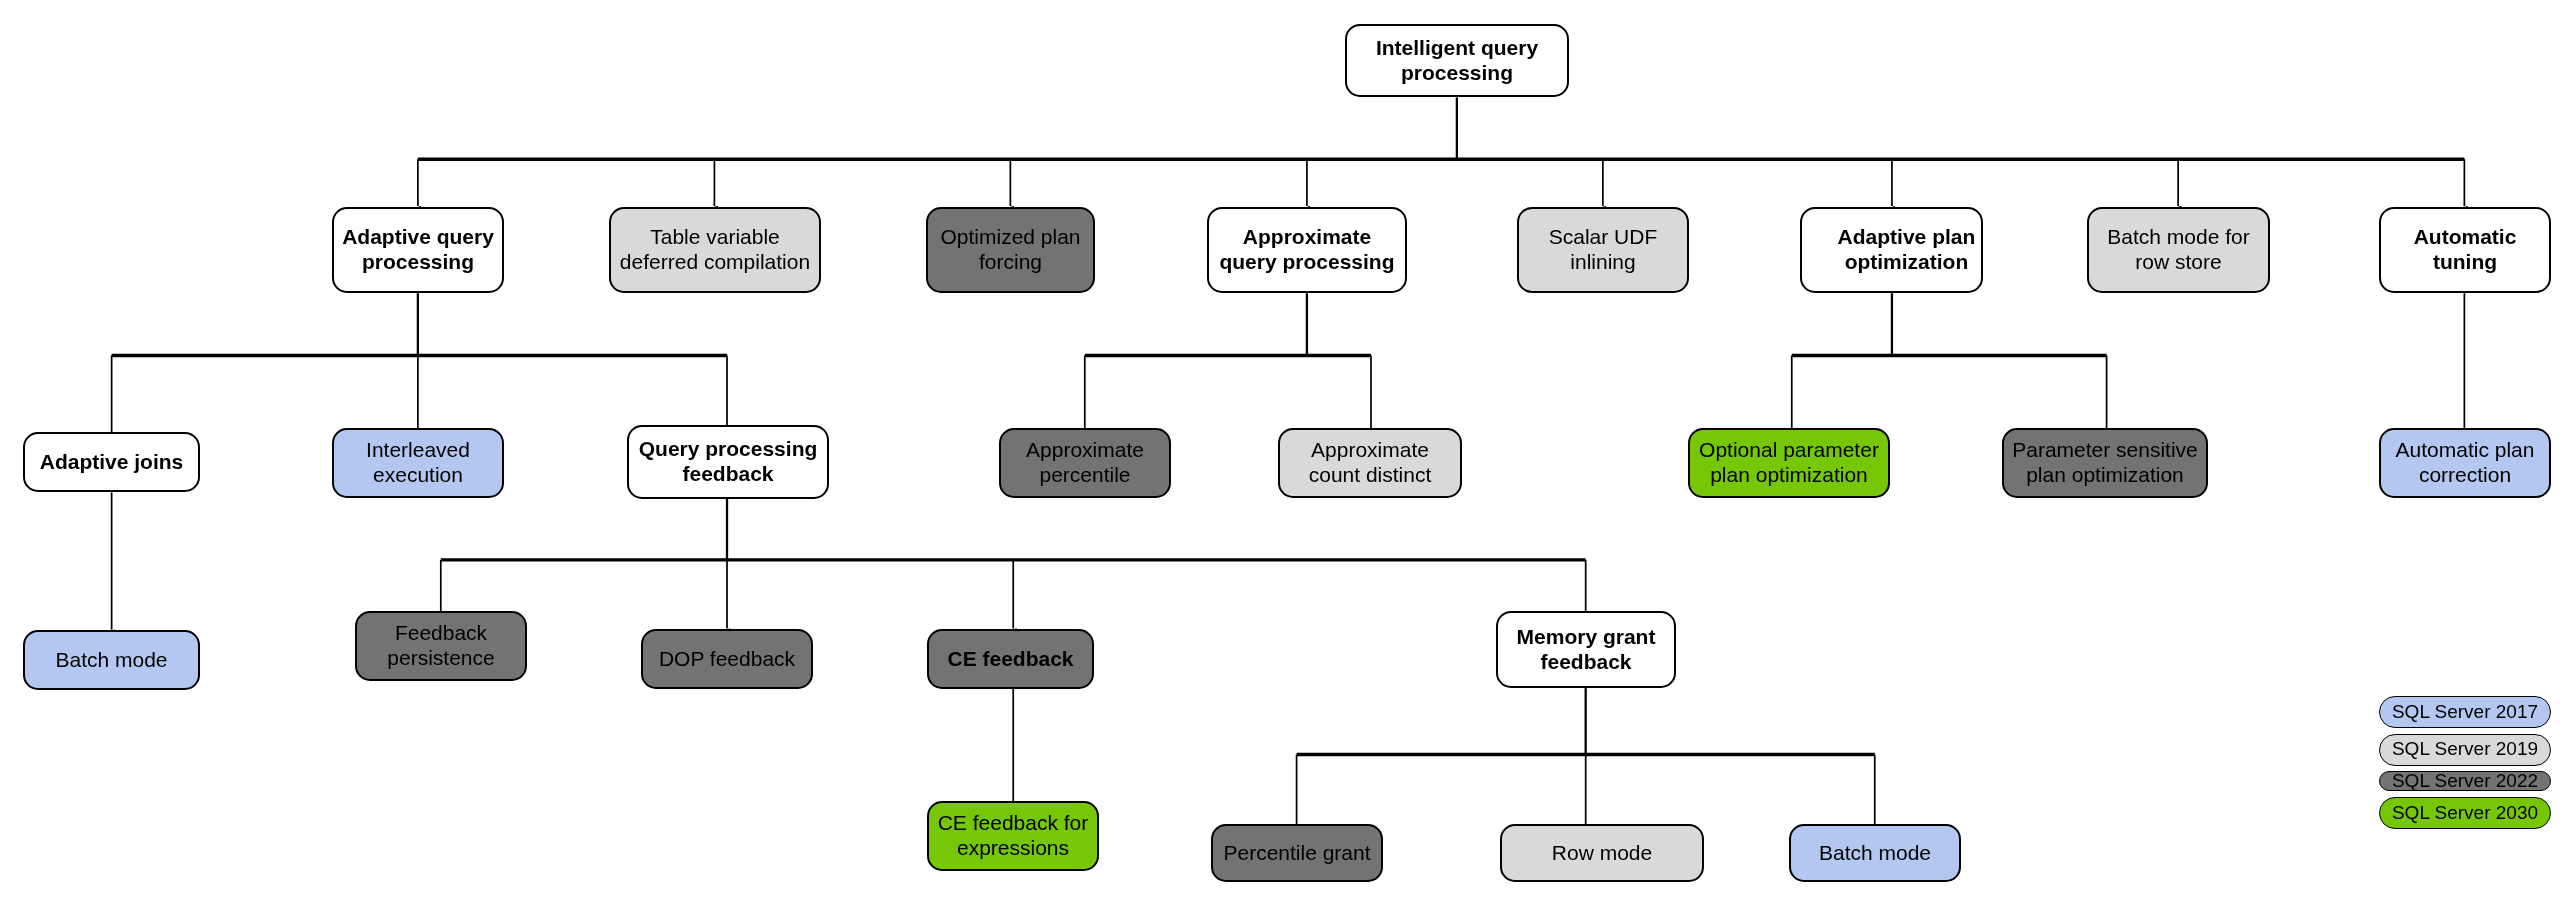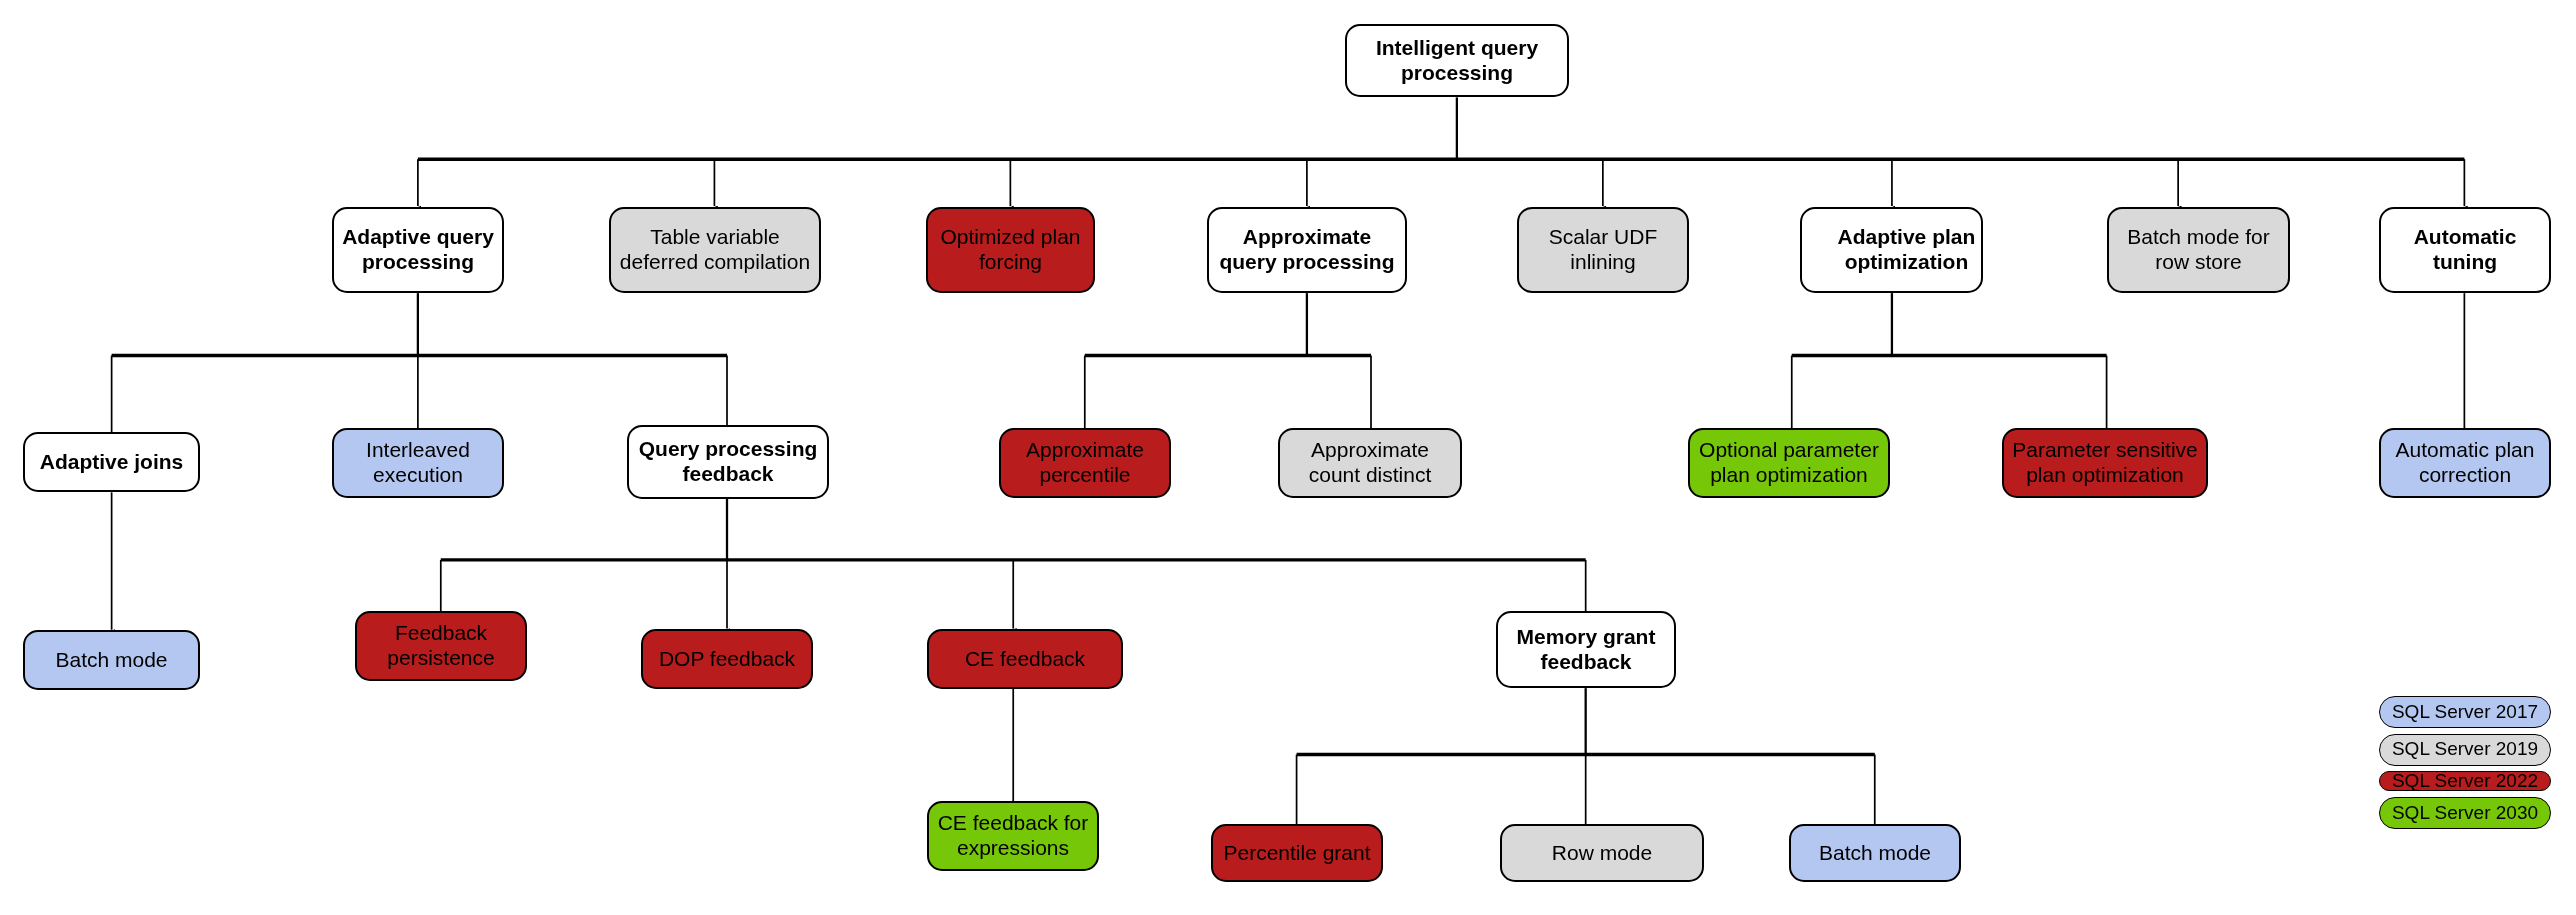--- a/index.html
+++ b/index.html
@@ -19,21 +19,21 @@
     text-align:center;
     color:#000000;
     line-height:1.18;
     padding:2.3px 5.7px;
     font-size:21px;
   }
   .node .lbl{display:block;white-space:pre-line;}
   .node.b{font-weight:bold;}
   .node.c-white{background:#ffffff;}
   .node.c-gray{background:#d9d9d9;}
-  .node.c-orange{background:#b91c1c;}
+  .node.c-orange{background:#737373;}
   .node.c-blue{background:#b4c7f0;}
   .node.c-green{background:#76c707;}
 
   .legend{position:absolute;}
   .legend .node{font-size:19px;border-width:1.7px;border-radius:16px;}
 </style>
 </head>
 <body>
 
 <div id="stage">
@@ -141,21 +141,21 @@
   <div class="node c-gray" style="left:1517px;top:207px;width:172px;height:86px;">
     <span class="lbl">Scalar UDF
 inlining</span>
   </div>
 
   <div class="node c-white b" style="left:1800px;top:207px;width:183px;height:86px;justify-content:flex-end;">
     <span class="lbl">Adaptive plan
 optimization</span>
   </div>
 
-  <div class="node c-gray" style="left:2087px;top:207px;width:183px;height:86px;margin-left:20px;">
+  <div class="node c-gray" style="left:2087px;top:207px;width:183px;height:86px;">
     <span class="lbl">Batch mode for
 row store</span>
   </div>
 
   <div class="node c-white b" style="left:2379px;top:207px;width:172px;height:86px;">
     <span class="lbl">Automatic
 tuning</span>
   </div>
 
   <div class="node c-white b" style="left:23px;top:432px;width:177px;height:60px;">
@@ -203,21 +203,21 @@
 
   <div class="node c-orange" style="left:355px;top:611px;width:172px;height:70px;">
     <span class="lbl">Feedback
 persistence</span>
   </div>
 
   <div class="node c-orange" style="left:641px;top:629px;width:172px;height:60px;">
     <span class="lbl">DOP feedback</span>
   </div>
 
-  <div class="node c-orange" style="left:927px;top:629px;width:196px;height:60px;">
+  <div class="node c-orange" style="left:927px;top:629px;width:167px;height:60px;font-weight:bold;">
     <span class="lbl">CE feedback</span>
   </div>
 
   <div class="node c-white b" style="left:1496px;top:611px;width:180px;height:77px;">
     <span class="lbl">Memory grant
 feedback</span>
   </div>
 
   <div class="node c-green" style="left:927px;top:801px;width:172px;height:70px;">
     <span class="lbl">CE feedback for

